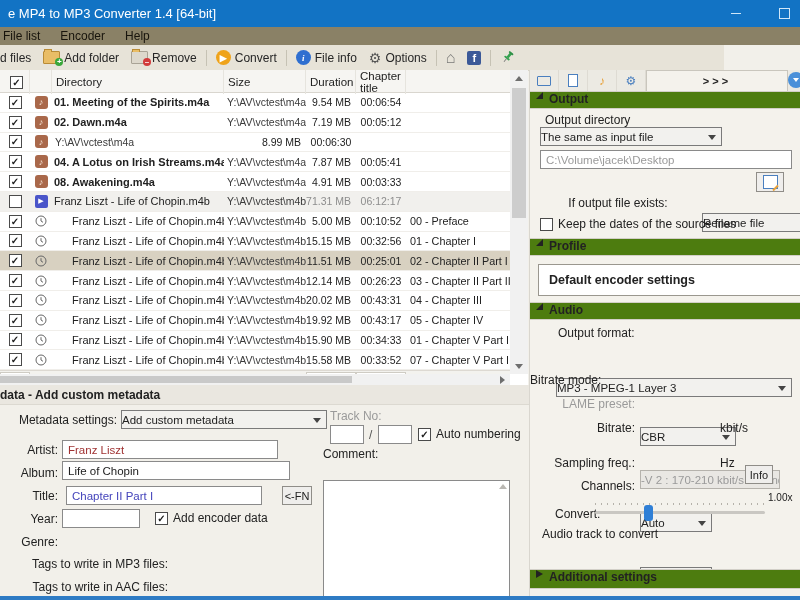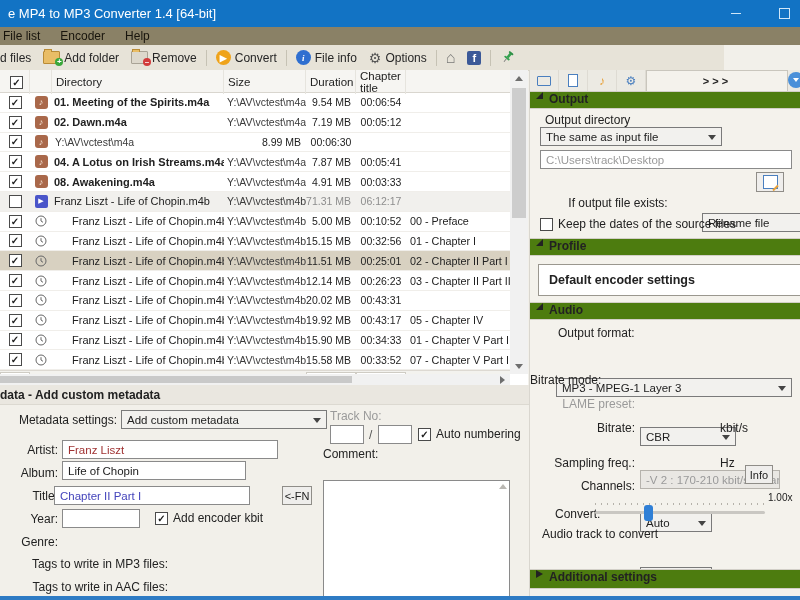--- a/index.html
+++ b/index.html
@@ -91,21 +91,21 @@
   .chev-circle{position:absolute;right:-3px;top:2px;width:16px;height:16px;border-radius:50%;background:#4a90d9;
                display:flex;align-items:center;justify-content:center}
   .chev-circle .tri-dn{border-left:3px solid transparent;border-right:3px solid transparent;border-top:4px solid #fff}
   .ghead{height:18px;background:#4d7c0f;border-top:1px solid #d2cfc7;border-bottom:1px solid #d2cfc7;
          font-weight:bold;font-size:12px;display:flex;align-items:flex-start;padding-left:6px;gap:6px;box-sizing:border-box}
   .tri-exp{width:0;height:0;border-bottom:7px solid #222;border-left:7px solid transparent}
   .tri-col{width:0;height:0;border-left:7px solid #222;border-top:4px solid transparent;border-bottom:4px solid transparent}
   .lbl{font-size:12px;color:#222;white-space:nowrap}
   .lbl-gray{color:#9a9a9a}
   .dd{background:#f2f1ee;border:1px solid #7a7a7a;height:19px;box-sizing:border-box;display:flex;
-      align-items:center;font-size:11.5px;padding-left:5px;position:relative;white-space:nowrap;overflow:hidden}
+      align-items:center;font-size:11.5px;position:relative;white-space:nowrap;overflow:hidden}
   .dd .chev{position:absolute;right:5px;top:7px;width:0;height:0;
             border-left:4px solid transparent;border-right:4px solid transparent;border-top:5px solid #444}
   .dd.disabled{background:#e9e7e3;color:#9a9a9a;border-color:#b5b2ac}
   .inp{background:#fff;border:1px solid #8a8a8a;height:19px;box-sizing:border-box;display:flex;
        align-items:center;font-size:11.5px;padding-left:5px;white-space:nowrap;overflow:hidden}
   .btn{background:#efeeec;border:1px solid #8f8d88;display:flex;align-items:center;justify-content:center;
        font-size:11px;box-sizing:border-box}
   .cbrow{display:flex;align-items:center;gap:5px}
   .profile-box{background:#fff;border:1px solid #9a978f;box-sizing:border-box;display:flex;align-items:center;
                font-weight:bold;font-size:12.5px;padding-left:10px}
@@ -356,20 +356,21 @@
         <div class="fc c-ic">
           <svg class="ic-clock" viewBox="0 0 12 12">
             <circle cx="6" cy="6" r="5" fill="none" stroke="#666" stroke-width="1"></circle>
             <path d="M6 3.2 V6 L8 7.3" fill="none" stroke="#666" stroke-width="1"></path>
           </svg>
         </div>
         <div class="fc c-file ind">Franz Liszt - Life of Chopin.m4b</div>
         <div class="fc c-dir">Y:\AV\vctest\m4b</div>
         <div class="fc c-size">20.02 MB</div>
         <div class="fc c-dur">00:43:31</div>
+        <div class="fc c-ch">04 - Chapter III</div>
       </div>
       <div class="frow fgrid">
         <div class="fc c-cb">
           <span class="cb on"></span>
         </div>
         <div class="fc c-ic">
           <svg class="ic-clock" viewBox="0 0 12 12">
             <circle cx="6" cy="6" r="5" fill="none" stroke="#666" stroke-width="1"></circle>
             <path d="M6 3.2 V6 L8 7.3" fill="none" stroke="#666" stroke-width="1"></path>
           </svg>
@@ -462,21 +463,21 @@
   <div class="abs ghead" style="left:0;top:21px;width:271px">
     <span class="tri-exp"></span>
     <span>Output</span>
   </div>
   <div class="abs lbl" style="left:15px;top:43px">Output directory</div>
   <div class="abs dd" style="left:10px;top:57px;width:182px">
     <span>The same as input file</span>
       <span class="chev"></span>
   </div>
   <div class="abs inp" style="left:10px;top:80px;width:252px;color:#9a9a9a">
-    <span>C:\Users\track\Desktop</span>
+    <span>C:\Volume\jacek\Desktop</span>
   </div>
   <div class="abs btn" style="left:226px;top:102px;width:28px;height:20px">
     <span class="browse-ic"></span>
   </div>
   <div class="abs lbl" style="left:8px;top:126px;width:160px;text-align:center">If output file exists:</div>
   <div class="abs dd" style="left:172px;top:124px;width:148px">
     <span>Rename file</span>
   </div>
   <div class="abs ghead" style="left:0;top:168px;width:271px">
     <span class="tri-exp"></span>
@@ -571,39 +572,39 @@
       <span>Franz Liszt</span>
     </div>
 
   <span class="abs lbl" style="left:323px;top:62px">Comment:</span>
   <div class="abs comment-box" style="left:323px;top:76px;width:187px;height:130px">
     <span class="cb-ar cb-up"></span>
 
   </div>
 
   <span class="abs lbl rlabel" style="left:0;top:81px;width:58px">Album:</span>
-  <div class="abs inp" style="left:62px;top:76px;width:184px">
+  <div class="abs inp" style="left:62px;top:76px;width:228px">
       <span>Life of Chopin</span>
     </div>
 
   <span class="abs lbl rlabel" style="left:0;top:104px;width:58px">Title:</span>
-  <div class="abs inp txt-title" style="left:54px;top:101px;width:196px">
+  <div class="abs inp txt-title" style="left:66px;top:101px;width:196px">
       <span>Chapter II Part I</span>
     </div>
   <div class="abs btn" style="left:282px;top:101px;width:30px;height:19px">
     <span>&lt;-FN</span>
   </div>
 
   <span class="abs lbl rlabel" style="left:0;top:127px;width:58px">Year:</span>
   <div class="abs inp" style="left:62px;top:124px;width:78px">
       <span></span>
     </div>
   <div class="abs cbrow" style="left:155px;top:126px">
     <span class="cb on"></span>
-    <span class="lbl">Add encoder kbit</span>
+    <span class="lbl">Add encoder data</span>
   </div>
 
   <span class="abs lbl rlabel" style="left:0;top:150px;width:58px">Genre:</span>
 
   <span class="abs lbl rlabel" style="left:20px;top:172px;width:148px">Tags to write in MP3 files:</span>
 
   <span class="abs lbl rlabel" style="left:20px;top:195px;width:148px">Tags to write in AAC files:</span>
 
 </div>
 

